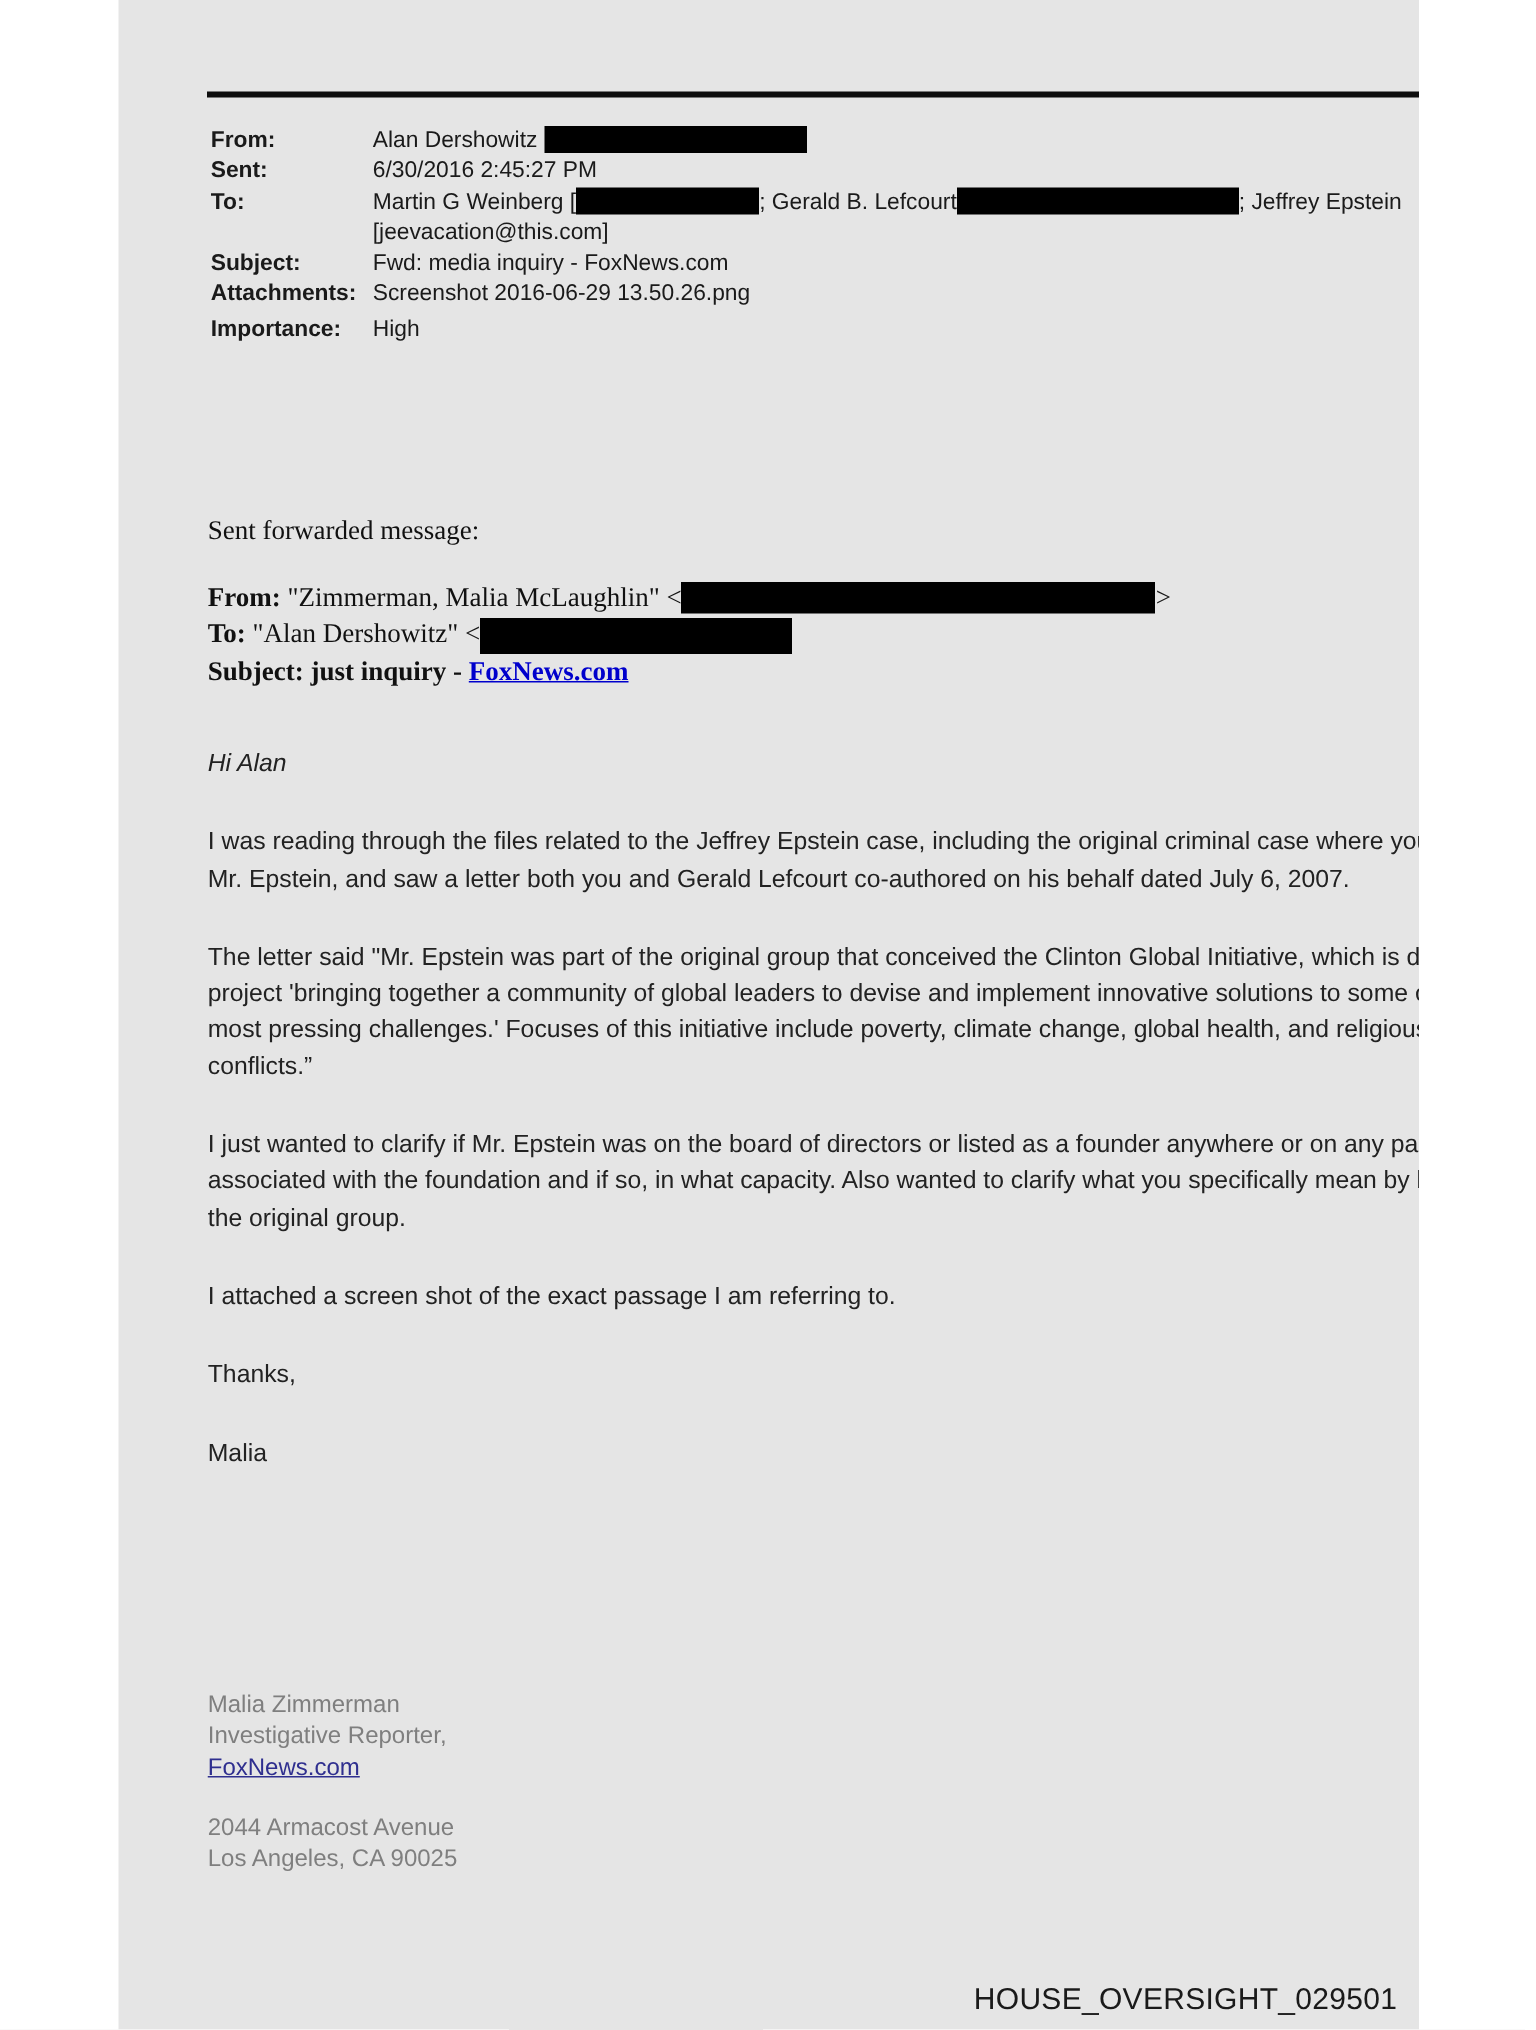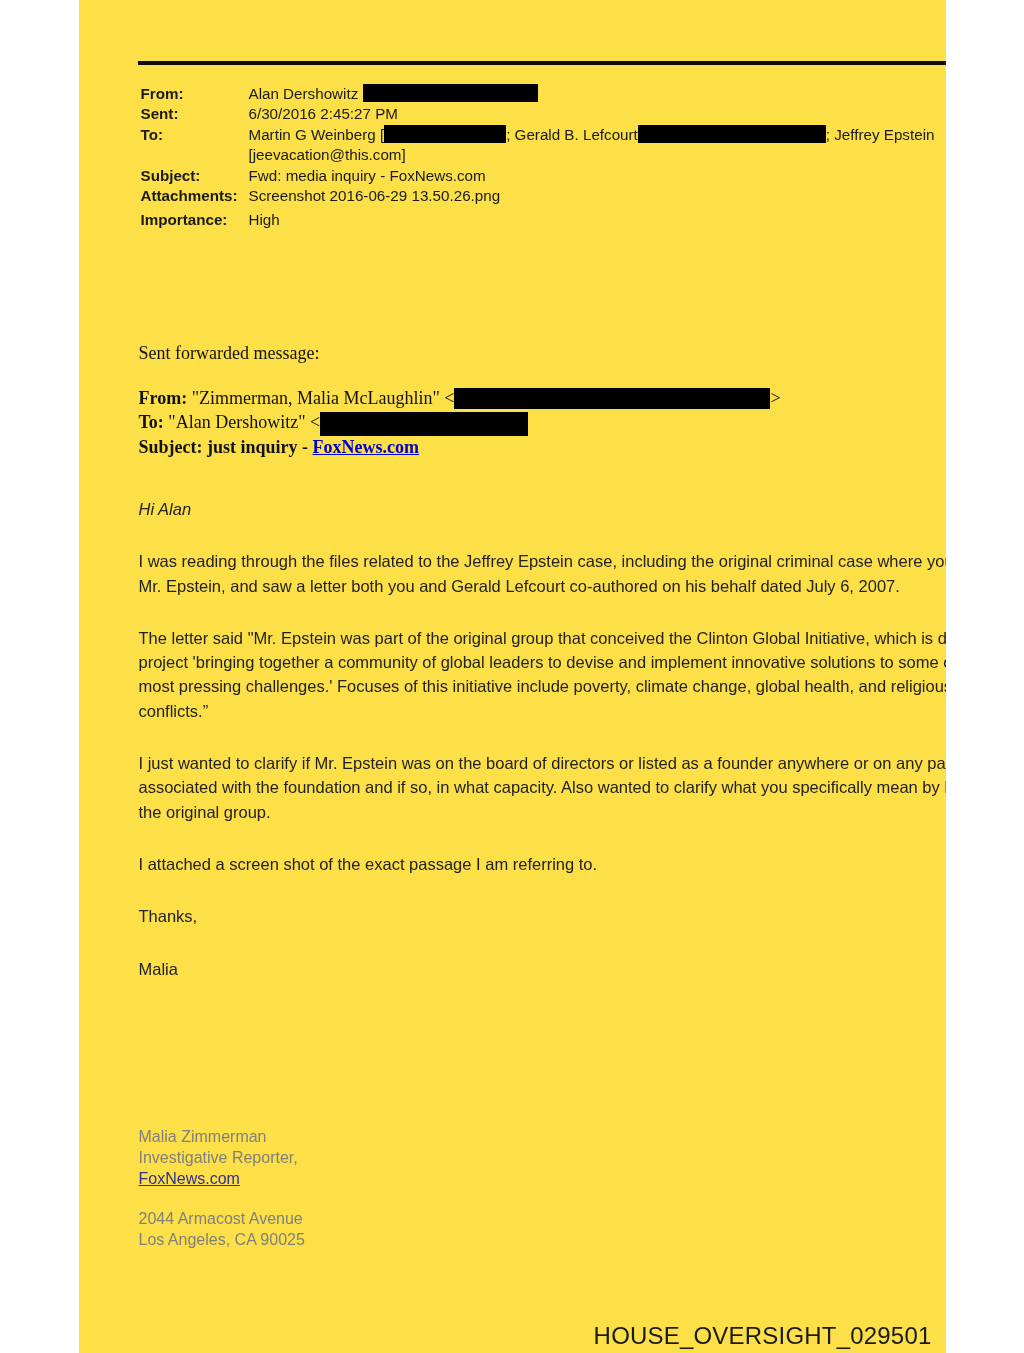--- a/index.html
+++ b/index.html
@@ -1,21 +1,21 @@
 <!DOCTYPE html>
 <html><head>
 <meta charset="utf-8">
 <style>
   * { margin: 0; padding: 0; box-sizing: border-box; }
   html, body { background: #ffffff; }
   .page {
     position: relative;
     width: 867px;
     height: 1353px;
-    background: #fde047;
+    background: #e5e5e5;
     font-family: "Liberation Sans", sans-serif;
     color: #000;
     overflow: hidden;
     margin: 0 auto;
   }
   .top-rule {
     position: absolute;
     left: 59px; top: 61px;
     width: 904px; height: 4px;
     background: #0d0d0d;
@@ -104,21 +104,21 @@
   }
   .sig-link {
     text-decoration: underline;
     cursor: pointer;
   }
   .sig-address { margin-top: 20px; }
   
   .bates {
     position: absolute;
     right: 14px; top: 1322px;
-    font-size: 24px;
+    font-size: 20px;
     color: #1a1a1a;
     letter-spacing: 0.2px;
   }
 </style>
 </head>
 <body>
 
 <div class="page">
 
   <div class="top-rule"></div>

